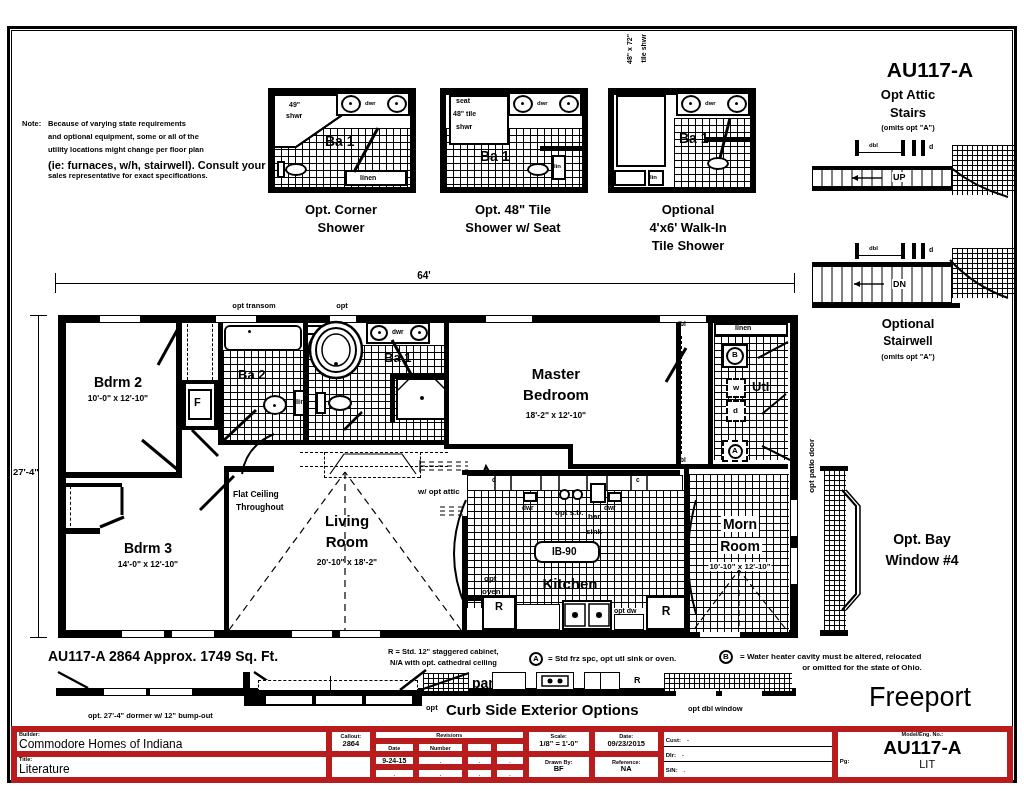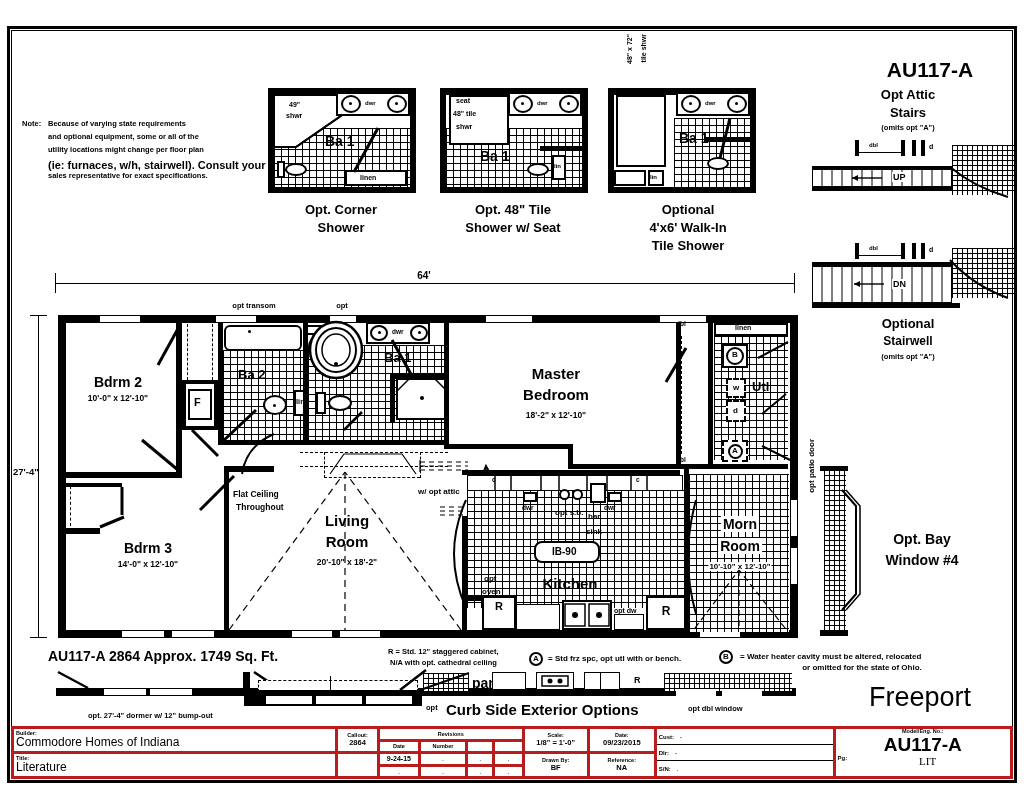--- a/index.html
+++ b/index.html
@@ -33,21 +33,21 @@
        repeating-linear-gradient(to right,#000 0 1px,transparent 1px 5px),
        repeating-linear-gradient(to bottom,#000 0 1px,transparent 1px 5px);
      background-color:#fff;}
   .oval{position:absolute;box-sizing:border-box;border:2px solid #000;border-radius:50%;background:#fff;}
   .circ{position:absolute;box-sizing:border-box;border:2px solid #000;border-radius:50%;background:#fff;}
   svg{position:absolute;overflow:visible;}
 
   
   #titleblock{position:absolute;left:11px;top:726px;width:1002px;height:53px;}
   #titleblock table{border-collapse:collapse;width:100%;height:100%;font-size:6px;}
-  #titleblock td{border:3px solid #b91c1c;padding:0 2px;vertical-align:middle;}
+  #titleblock td{border:6px solid #b91c1c;padding:0 2px;vertical-align:middle;}
   .tbl-lbl{font-size:5.5px;font-weight:bold;display:block;line-height:1;}
   .tbl-val{font-size:12px;display:block;line-height:1.1;}
   .tbl-val-sm{font-size:7.5px;font-weight:bold;display:block;line-height:1.1;text-align:center;}
   .tbl-hdr{font-size:5.5px;font-weight:bold;text-align:center;}
 </style>
 </head>
 <body>
 
 <div id="sheet">
 
@@ -564,21 +564,21 @@
     </div>
 
   </div>
 
   <div>
     <div class="txt b" style="left:48px;top:648px;font-size:14px;">AU117-A 2864  Approx. 1749 Sq. Ft.</div>
     <div class="txt b" style="left:388px;top:648px;font-size:7.5px;">R = Std. 12" staggered cabinet,</div>
     <div class="txt b" style="left:390px;top:659px;font-size:7.5px;">N/A with opt. cathedral ceiling</div>
     <div class="circ" style="left:529px;top:652px;width:14px;height:14px;"></div>
     <div class="txt b" style="left:533px;top:654px;font-size:8px;">A</div>
-    <div class="txt b" style="left:548px;top:654px;font-size:8px;">= Std frz spc, opt utl with or bench.</div>
+    <div class="txt b" style="left:548px;top:654px;font-size:8px;">= Std frz spc, opt utl sink or oven.</div>
     <div class="circ" style="left:719px;top:650px;width:14px;height:14px;"></div>
     <div class="txt b" style="left:723px;top:652px;font-size:8px;">B</div>
     <div class="txt b" style="left:740px;top:652px;font-size:8px;text-align:center;">= Water heater cavity must be altered, relocated</div>
     <div class="txt b ctr" style="left:862px;top:663px;font-size:8px;">or omitted for the state of Ohio.</div>
   </div>
 
   <div>
     <div class="wall" style="left:56px;top:688px;width:740px;height:8px;"></div>
 
     <div class="white" style="position:absolute;left:104px;top:689px;width:42px;height:6px;"></div>
@@ -669,21 +669,21 @@
               <span style="font-size:7px;margin-left:4px;">.</span>
             </td>
                   </tr>
           </tbody>
               </table>
         </td>
         <td rowspan="4" style="width:180px;text-align:center;vertical-align:top;">
           <span class="tbl-lbl" style="text-align:center;">Model/Eng. No.:</span>
           <span style="display:block;font-size:19px;font-weight:bold;line-height:1.1;">AU117-A</span>
           <span style="display:inline-block;font-size:6px;font-weight:bold;float:left;">Pg:</span>
-          <span style="display:block;font-size:11px;font-family:Liberation Serif, serif;">LIT</span>
+          <span style="display:block;font-size:11px;">LIT</span>
         </td>
       </tr>
       <tr>
         <td class="tbl-hdr" style="width:36px;">Date</td>
         <td class="tbl-hdr" style="width:42px;">Number</td>
         <td class="tbl-hdr" style="width:22px;">&nbsp;</td>
         <td class="tbl-hdr" style="width:24px;">&nbsp;</td>
       </tr>
       <tr>
         <td rowspan="2">

